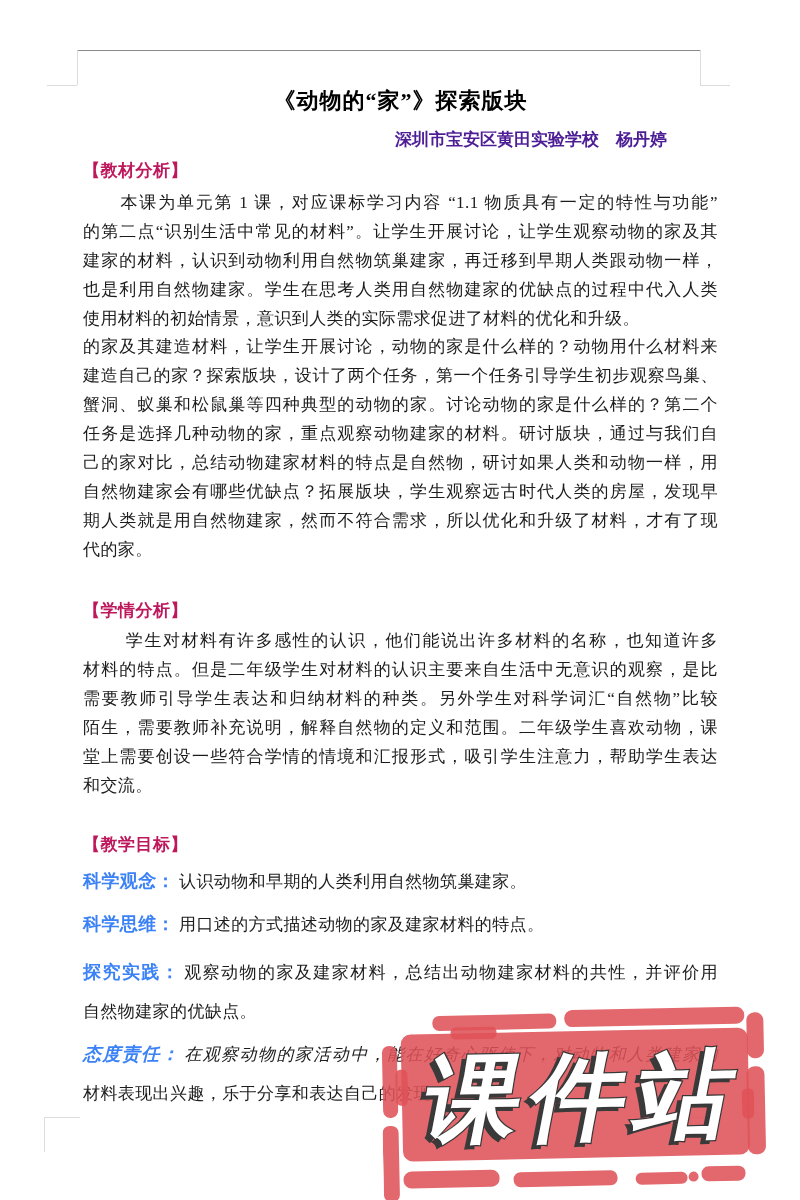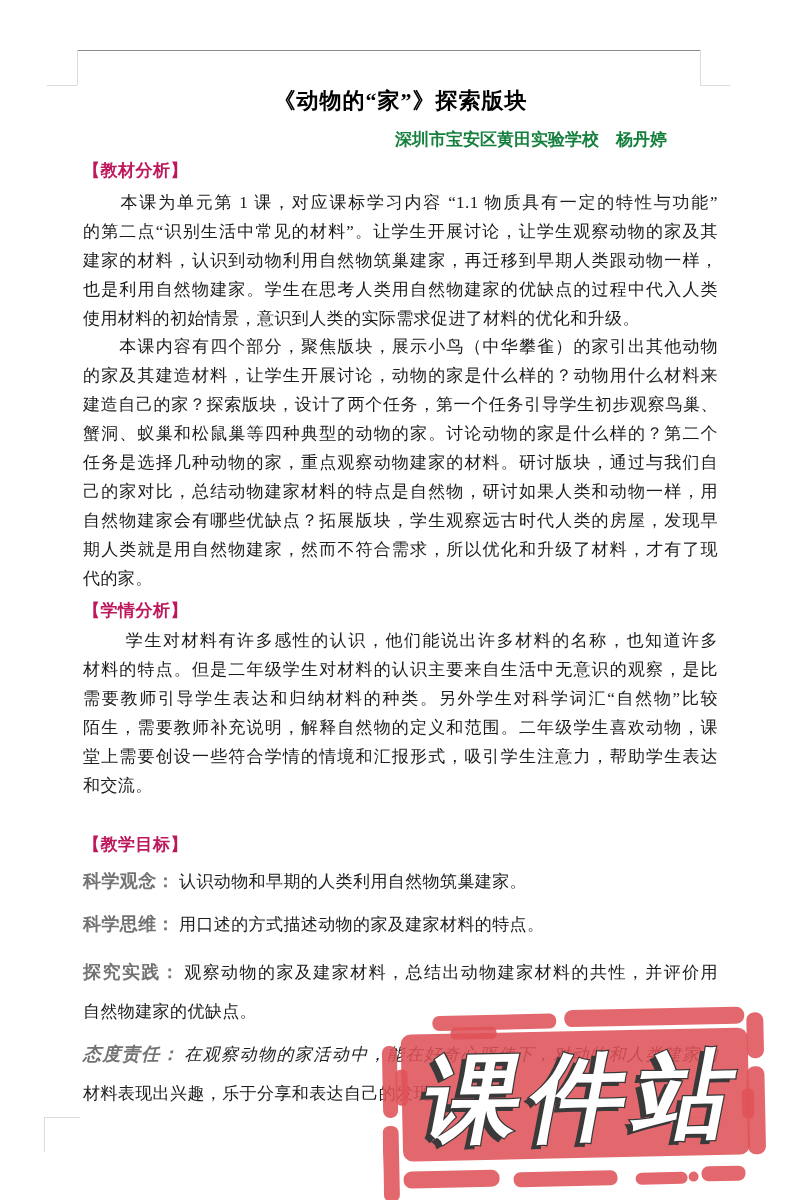--- a/index.html
+++ b/index.html
@@ -14,41 +14,41 @@
   .cm.v{width:1px;}
   .cm.h{height:1px;}
 
   .doc-title{
     position:absolute;left:83px;top:84px;width:635px;height:34px;line-height:34px;
     text-align:center;font-size:22px;font-weight:bold;letter-spacing:1px;color:#000;
   }
   .doc-author{
     position:absolute;left:83px;top:127px;width:635px;height:26px;line-height:26px;
     text-align:right;padding-right:51px;box-sizing:border-box;
-    font-size:17px;font-weight:bold;color:#15803d;
+    font-size:17px;font-weight:bold;color:#4c1d95;
   }
   .sec-head{
     position:absolute;left:83px;width:635px;height:32px;line-height:32px;
     font-family:"Liberation Sans","DejaVu Sans",sans-serif;
     font-size:17px;font-weight:bold;color:#be185d;letter-spacing:.5px;
   }
   .para{position:absolute;left:83px;width:635px;}
   .para .line{
     height:29px;line-height:29px;font-size:17px;letter-spacing:.4px;
     white-space:nowrap;overflow:visible;
   }
   .para .line.j{white-space:normal;text-align:justify;text-align-last:justify;}
   .goal-line{
     position:absolute;left:83px;width:635px;height:30px;line-height:30px;
     font-size:17px;letter-spacing:.4px;
   }
   .goal-line.gj{text-align:justify;text-align-last:justify;}
   .goal-label{
     font-family:"Liberation Sans","DejaVu Sans",sans-serif;
-    font-weight:bold;font-size:18px;color:#737373;margin-right:4px;
+    font-weight:bold;font-size:18px;color:#3b82f6;margin-right:4px;
   }
   
   .stamp{position:absolute;left:382px;top:1002px;width:392px;height:200px;
     transform:rotate(-1.2deg);z-index:5;}
   .stamp svg{display:block;}
   .stamp text{
     font-family:"Liberation Sans","DejaVu Sans",sans-serif;
     font-weight:bold;font-size:96px;letter-spacing:10px;
   }
 </style>
@@ -70,21 +70,20 @@
 
 <div class="sec-head" style="top:155px;">【教材分析】</div>
 <div class="para" style="top:188px;">
   <div class="line j">　　本课为单元第 1 课，对应课标学习内容 “1.1 物质具有一定的特性与功能”</div>
   <div class="line j">的第二点“识别生活中常见的材料”。让学生开展讨论，让学生观察动物的家及其</div>
   <div class="line j">建家的材料，认识到动物利用自然物筑巢建家，再迁移到早期人类跟动物一样，</div>
   <div class="line j">也是利用自然物建家。学生在思考人类用自然物建家的优缺点的过程中代入人类</div>
   <div class="line">使用材料的初始情景，意识到人类的实际需求促进了材料的优化和升级。</div>
 </div>
 <div class="para" style="top:332px;">
-  <div class="line j">　　本课内容有四个部分，聚焦版块，展示小鸟（中华攀雀）的家引出其他动物</div>
   <div class="line j">的家及其建造材料，让学生开展讨论，动物的家是什么样的？动物用什么材料来</div>
   <div class="line j">建造自己的家？探索版块，设计了两个任务，第一个任务引导学生初步观察鸟巢、</div>
   <div class="line j">蟹洞、蚁巢和松鼠巢等四种典型的动物的家。讨论动物的家是什么样的？第二个</div>
   <div class="line j">任务是选择几种动物的家，重点观察动物建家的材料。研讨版块，通过与我们自</div>
   <div class="line j">己的家对比，总结动物建家材料的特点是自然物，研讨如果人类和动物一样，用</div>
   <div class="line j">自然物建家会有哪些优缺点？拓展版块，学生观察远古时代人类的房屋，发现早</div>
   <div class="line j">期人类就是用自然物建家，然而不符合需求，所以优化和升级了材料，才有了现</div>
   <div class="line">代的家。</div>
 </div>
 

